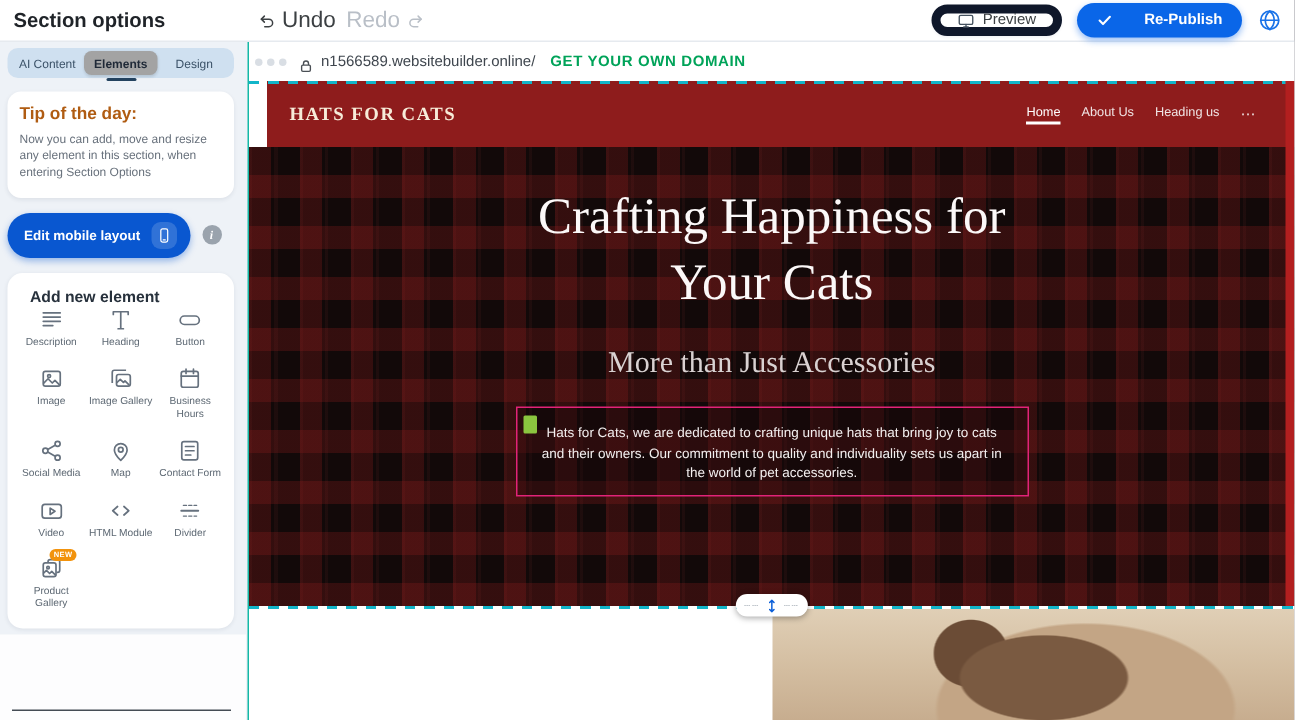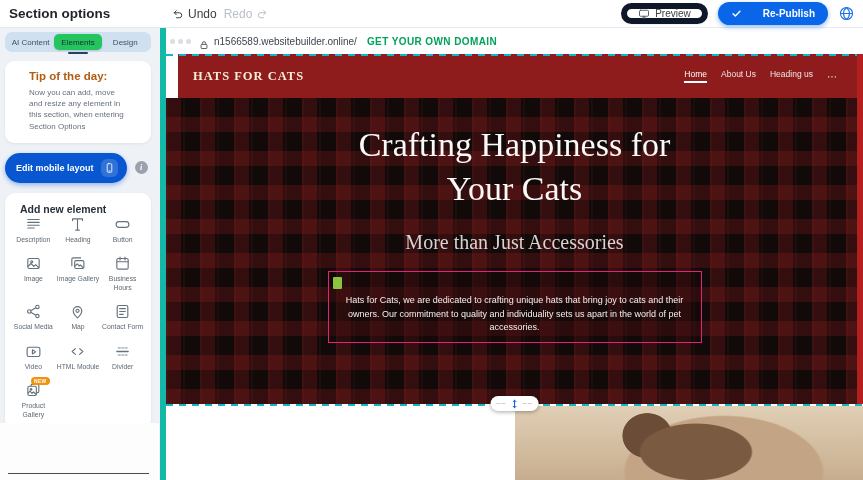--- a/index.html
+++ b/index.html
@@ -2,40 +2,40 @@
 <html><head>
 <meta charset="utf-8">
 <style>
   * { margin:0; padding:0; box-sizing:border-box; }
   html,body { width:863px; height:480px; font-family:"Liberation Sans", sans-serif; background:#eef2f7; overflow:hidden; }
   .app { position:relative; width:863px; height:480px; }
 
   
   .topbar { position:absolute; top:0; left:0; width:100%; height:28px; background:#fff; border-bottom:1px solid #e6eaef; display:flex; align-items:center; z-index:30; }
   .topbar-title { font-size:13.5px; font-weight:700; color:#1f2328; padding-left:9px; }
-  .history { position:absolute; left:172px; display:flex; align-items:center; gap:7px; font-size:12px; color:#3c4043; }
+  .history { position:absolute; left:172px; display:flex; align-items:center; gap:7px; font-size:15px; color:#3c4043; }
   .hist-btn { display:flex; align-items:center; gap:4px; cursor:pointer; }
   .hist-btn.disabled { color:#b9bfc7; }
   .hist-btn svg { width:12px; height:12px; }
   .topbar-right { position:absolute; right:8px; display:flex; align-items:center; gap:10px; }
   .btn-preview { display:flex; align-items:center; gap:5px; height:21px; padding:0 11px; border:6px solid #0f172a; border-radius:11px; background:#fff; font-size:10px; color:#3c4043; box-shadow:0 1px 2px rgba(20,40,80,.06); cursor:pointer; }
   .btn-preview svg { width:12px; height:12px; color:#45525f; }
   .btn-republish { display:flex; align-items:center; gap:21px; height:23px; padding:0 13px; border-radius:12px; background:#0a66e8; color:#fff; font-size:10px; font-weight:600; box-shadow:0 2px 5px rgba(10,102,232,.45); cursor:pointer; }
   .btn-republish svg { width:11px; height:11px; }
   .globe { width:17px; height:17px; color:#1a73e8; cursor:pointer; }
   .globe svg { width:17px; height:17px; }
 
   
-  .sidebar { position:absolute; top:28px; left:0; width:166px; bottom:0; background:#eef2f7; border-right:6px solid #14b8a6; z-index:20; }
+  .sidebar { position:absolute; top:28px; left:0; width:166px; bottom:0; background:#eef2f7; border-right:1px solid #14b8a6; z-index:20; }
   .tabs { margin:4px 9px 0 5px; background:#cfe0f0; border-radius:7px; padding:2px; display:flex; position:relative; }
   .tab { flex:1; text-align:center; font-size:8px; color:#3b5268; padding:4px 0 3px; border-radius:5px; cursor:pointer; white-space:nowrap; }
-  .tab.active { background:#22c55e; color:#1f2937; font-weight:400; box-shadow:0 1px 2px rgba(0,0,0,.12); }
+  .tab.active { background:#a3a3a3; color:#1f2937; font-weight:700; box-shadow:0 1px 2px rgba(0,0,0,.12); }
   .tab-indicator { position:absolute; left:50%; transform:translateX(-50%); bottom:-2px; width:20px; height:2px; background:#23425f; border-radius:1px; }
 
-  .tip-card { margin:9px 9px 0 5px; background:#fff; border-radius:9px; padding:9px 24px 11px; box-shadow:0 1px 3px rgba(25,40,70,.08); }
+  .tip-card { margin:9px 9px 0 5px; background:#fff; border-radius:9px; padding:9px 8px 11px; box-shadow:0 1px 3px rgba(25,40,70,.08); }
   .tip-title { font-size:11.5px; font-weight:700; color:#b05c12; margin-bottom:5px; }
   .tip-body { font-size:8px; color:#68717c; line-height:1.4; }
 
   .mobile-row { margin:10px 9px 0 5px; display:flex; align-items:center; gap:8px; }
   .btn-mobile { flex:0 0 auto; display:flex; align-items:center; gap:7px; background:#0957d0; color:#fff; border-radius:16px; padding:6px 9px 6px 11px; font-size:9px; font-weight:600; box-shadow:0 2px 5px rgba(9,87,208,.4); cursor:pointer; }
   .phone-tile { background:rgba(255,255,255,.16); border-radius:6px; padding:2px 3px; display:flex; }
   .phone-tile svg { width:11px; height:14px; color:#fff; }
   .info-circle { width:13px; height:13px; border-radius:50%; background:#9aa3ad; color:#fff; font-size:8px; font-style:italic; font-weight:700; display:flex; align-items:center; justify-content:center; font-family:"Liberation Serif", serif; cursor:pointer; }
 
   .add-panel { margin:10px 9px 0 5px; background:#fff; border-radius:10px; padding:10px 6px 10px; box-shadow:0 1px 3px rgba(25,40,70,.08); }
@@ -74,21 +74,21 @@
 
   .hero { position:absolute; top:44px; left:0; right:0; height:306px; z-index:1;
     background-color:#120909;
     background-image:
       repeating-linear-gradient(90deg, rgba(150,30,30,.26) 0 15px, rgba(0,0,0,0) 15px 34px),
       repeating-linear-gradient(0deg, rgba(150,30,30,.26) 0 15px, rgba(0,0,0,0) 15px 34px),
       repeating-linear-gradient(90deg, rgba(230,80,80,.06) 0 2px, rgba(0,0,0,0) 2px 17px);
     text-align:center; }
   .hero-title { padding-top:25px; margin:0 auto; max-width:380px; font-family:"Liberation Serif", serif; font-weight:400; font-size:34px; line-height:1.3; color:#fbf8f8; cursor:pointer; }
   .hero-subtitle { margin-top:20px; font-family:"Liberation Serif", serif; font-weight:400; font-size:20px; color:#d9d2d2; cursor:pointer; }
-  .hero-desc-box { position:relative; margin:17px auto 0; width:374px; border:1px solid #e22378; background:rgba(30,8,12,.35); padding:22px 12px 7px; cursor:text; }
+  .hero-desc-box { position:relative; margin:17px auto 0; width:342px; border:1px solid #e22378; background:rgba(30,8,12,.35); padding:10px 12px 7px; cursor:text; }
   .hero-desc { font-size:9px; line-height:1.5; color:#f3efef; }
   .drag-handle { position:absolute; left:4px; top:5px; width:9px; height:12px; background:#8bc53f; border-radius:1px; cursor:grab; }
 
   .section-handle { position:absolute; top:342px; left:50%; transform:translateX(-50%); z-index:9; background:#fff; border-radius:8px; height:15px; padding:0 6px; display:flex; align-items:center; gap:3px; box-shadow:0 1px 4px rgba(0,0,0,.35); cursor:ns-resize; }
   .section-handle .dashes { color:#aab2ba; font-size:7px; letter-spacing:1px; }
   .section-handle svg { width:10px; height:12px; color:#0b5fd9; }
 
   .next-section { position:absolute; top:350px; left:0; right:0; bottom:0; background:#fff; }
   .cat-image { position:absolute; left:50%; right:0; top:2px; bottom:0; cursor:pointer;
     background:

